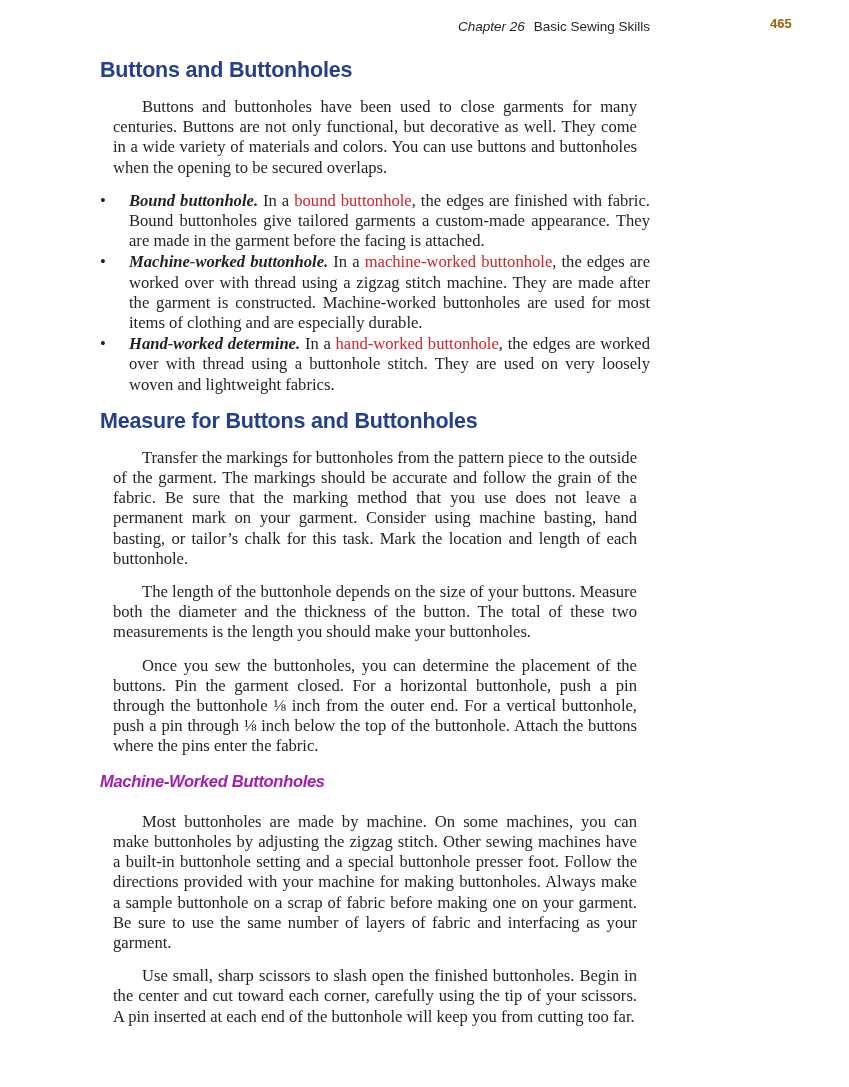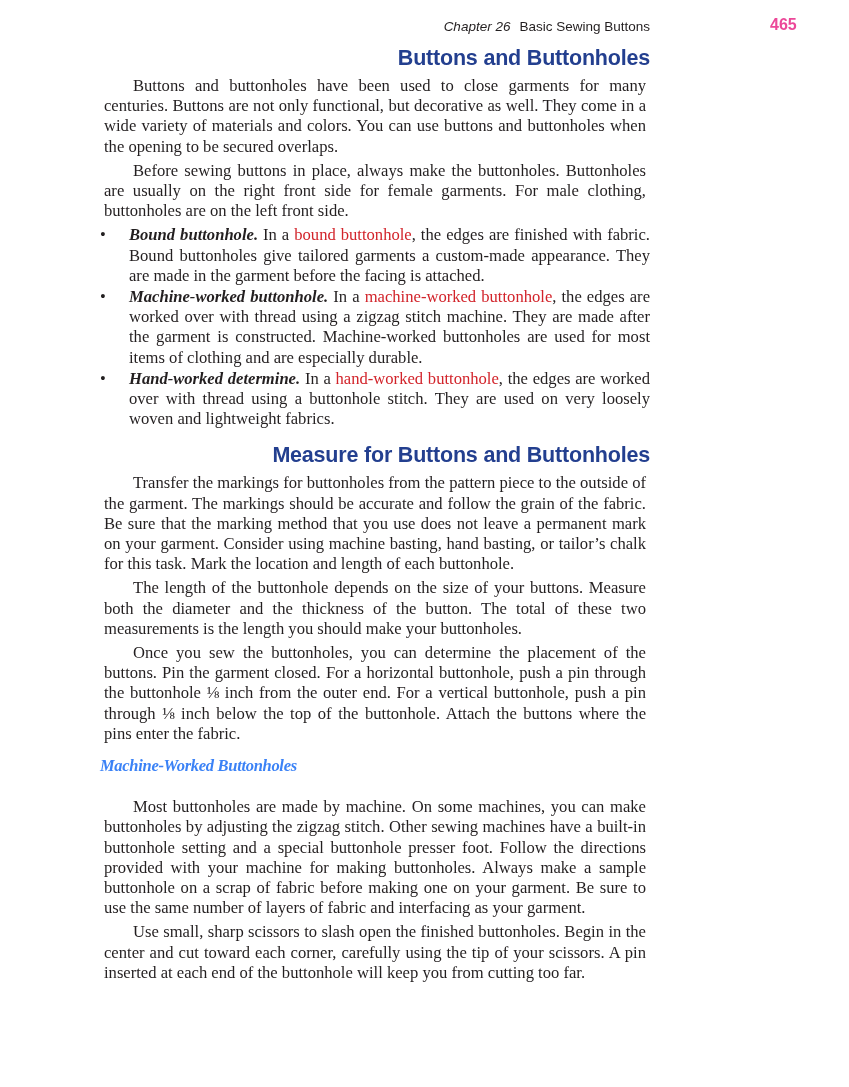--- a/index.html
+++ b/index.html
@@ -1,47 +1,46 @@
 <!DOCTYPE html>
 <html><head>
 <meta charset="utf-8">
 <style>
   html, body { margin: 0; padding: 0; background: #ffffff; }
   body { width: 849px; height: 1087px; position: relative; overflow: hidden; color: #231f20; }
   .header { position: absolute; top: 16px; left: 0; width: 849px; height: 24px; font-family: "Liberation Sans", sans-serif; }
   .chapter { position: absolute; right: 199px; top: 3px; font-size: 13.5px; color: #231f20; white-space: nowrap; }
   .chapter .num { font-style: italic; margin-right: 9px; }
-  .page-num { position: absolute; left: 770px; top: 0px; font-size: 16px; font-weight: bold; color: #ec4899; }
+  .page-num { position: absolute; left: 770px; top: 0px; font-size: 13px; font-weight: bold; color: #a16207; }
   .content { position: absolute; left: 100px; top: 44px; width: 550px; font-family: "Liberation Serif", serif; font-size: 16.6px; line-height: 20.2px; }
-  h1 { font-family: "Liberation Sans", sans-serif; font-weight: bold; color: #233f8f; font-size: 21.5px; line-height: 28px; margin: 0 0 3px 0; letter-spacing: -0.2px; text-align: right; }
+  h1 { font-family: "Liberation Sans", sans-serif; font-weight: bold; color: #233f8f; font-size: 21.5px; line-height: 28px; margin: 12px 0 3px 0; letter-spacing: -0.2px; }
   h1.second { margin-top: 12px; }
-  h2 { font-family: Liberation Serif, serif; font-weight: bold; font-style: italic; color: #3b82f6; font-size: 16.5px; line-height: 22px; margin: 11px 0 20px 0; letter-spacing: -0.3px; }
-  p { margin: 4px; text-align: justify; text-indent: 29px; }
+  h2 { font-family: Liberation Sans, sans-serif; font-weight: bold; font-style: italic; color: #a21caf; font-size: 16.5px; line-height: 22px; margin: 11px 0 20px 0; letter-spacing: -0.3px; }
+  p { margin: 13px; text-align: justify; text-indent: 29px; }
   ul { list-style: none; margin: 3px 0 0 0; padding: 0; }
   li { position: relative; padding-left: 29px; text-align: justify; margin-bottom: 1px; }
   li .bullet { position: absolute; left: 0; top: 0; }
   .term-lead { font-weight: bold; font-style: italic; }
   .term { font-weight: normal; color: #d2232a; }
 </style>
 </head>
 <body>
 
 <div class="header">
   <div class="chapter">
-    <span class="num">Chapter 26</span><span>Basic Sewing Buttons</span>
+    <span class="num">Chapter 26</span><span>Basic Sewing Skills</span>
   </div>
   <div class="page-num">465</div>
 </div>
 
 <div class="content">
 
   <section>
     <h1>Buttons and Buttonholes</h1>
     <p>Buttons and buttonholes have been used to close garments for many centuries. Buttons are not only functional, but decorative as well. They come in a wide variety of materials and colors. You can use buttons and buttonholes when the opening to be secured overlaps.</p>
-    <p>Before sewing buttons in place, always make the buttonholes. Buttonholes are usually on the right front side for female garments. For male clothing, buttonholes are on the left front side.</p>
     <ul>
       <li>
         <span class="bullet">•</span>
         <span class="term-lead">Bound buttonhole.</span><span> In a </span><span class="term">bound buttonhole</span><span>, the edges are finished with fabric. Bound buttonholes give tailored garments a custom-made appearance. They are made in the garment before the facing is attached.</span>
       </li>
       <li>
         <span class="bullet">•</span>
         <span class="term-lead">Machine-worked buttonhole.</span><span> In a </span><span class="term">machine-worked buttonhole</span><span>, the edges are worked over with thread using a zigzag stitch machine. They are made after the garment is constructed. Machine-worked buttonholes are used for most items of clothing and are especially durable.</span>
       </li>
       <li>

